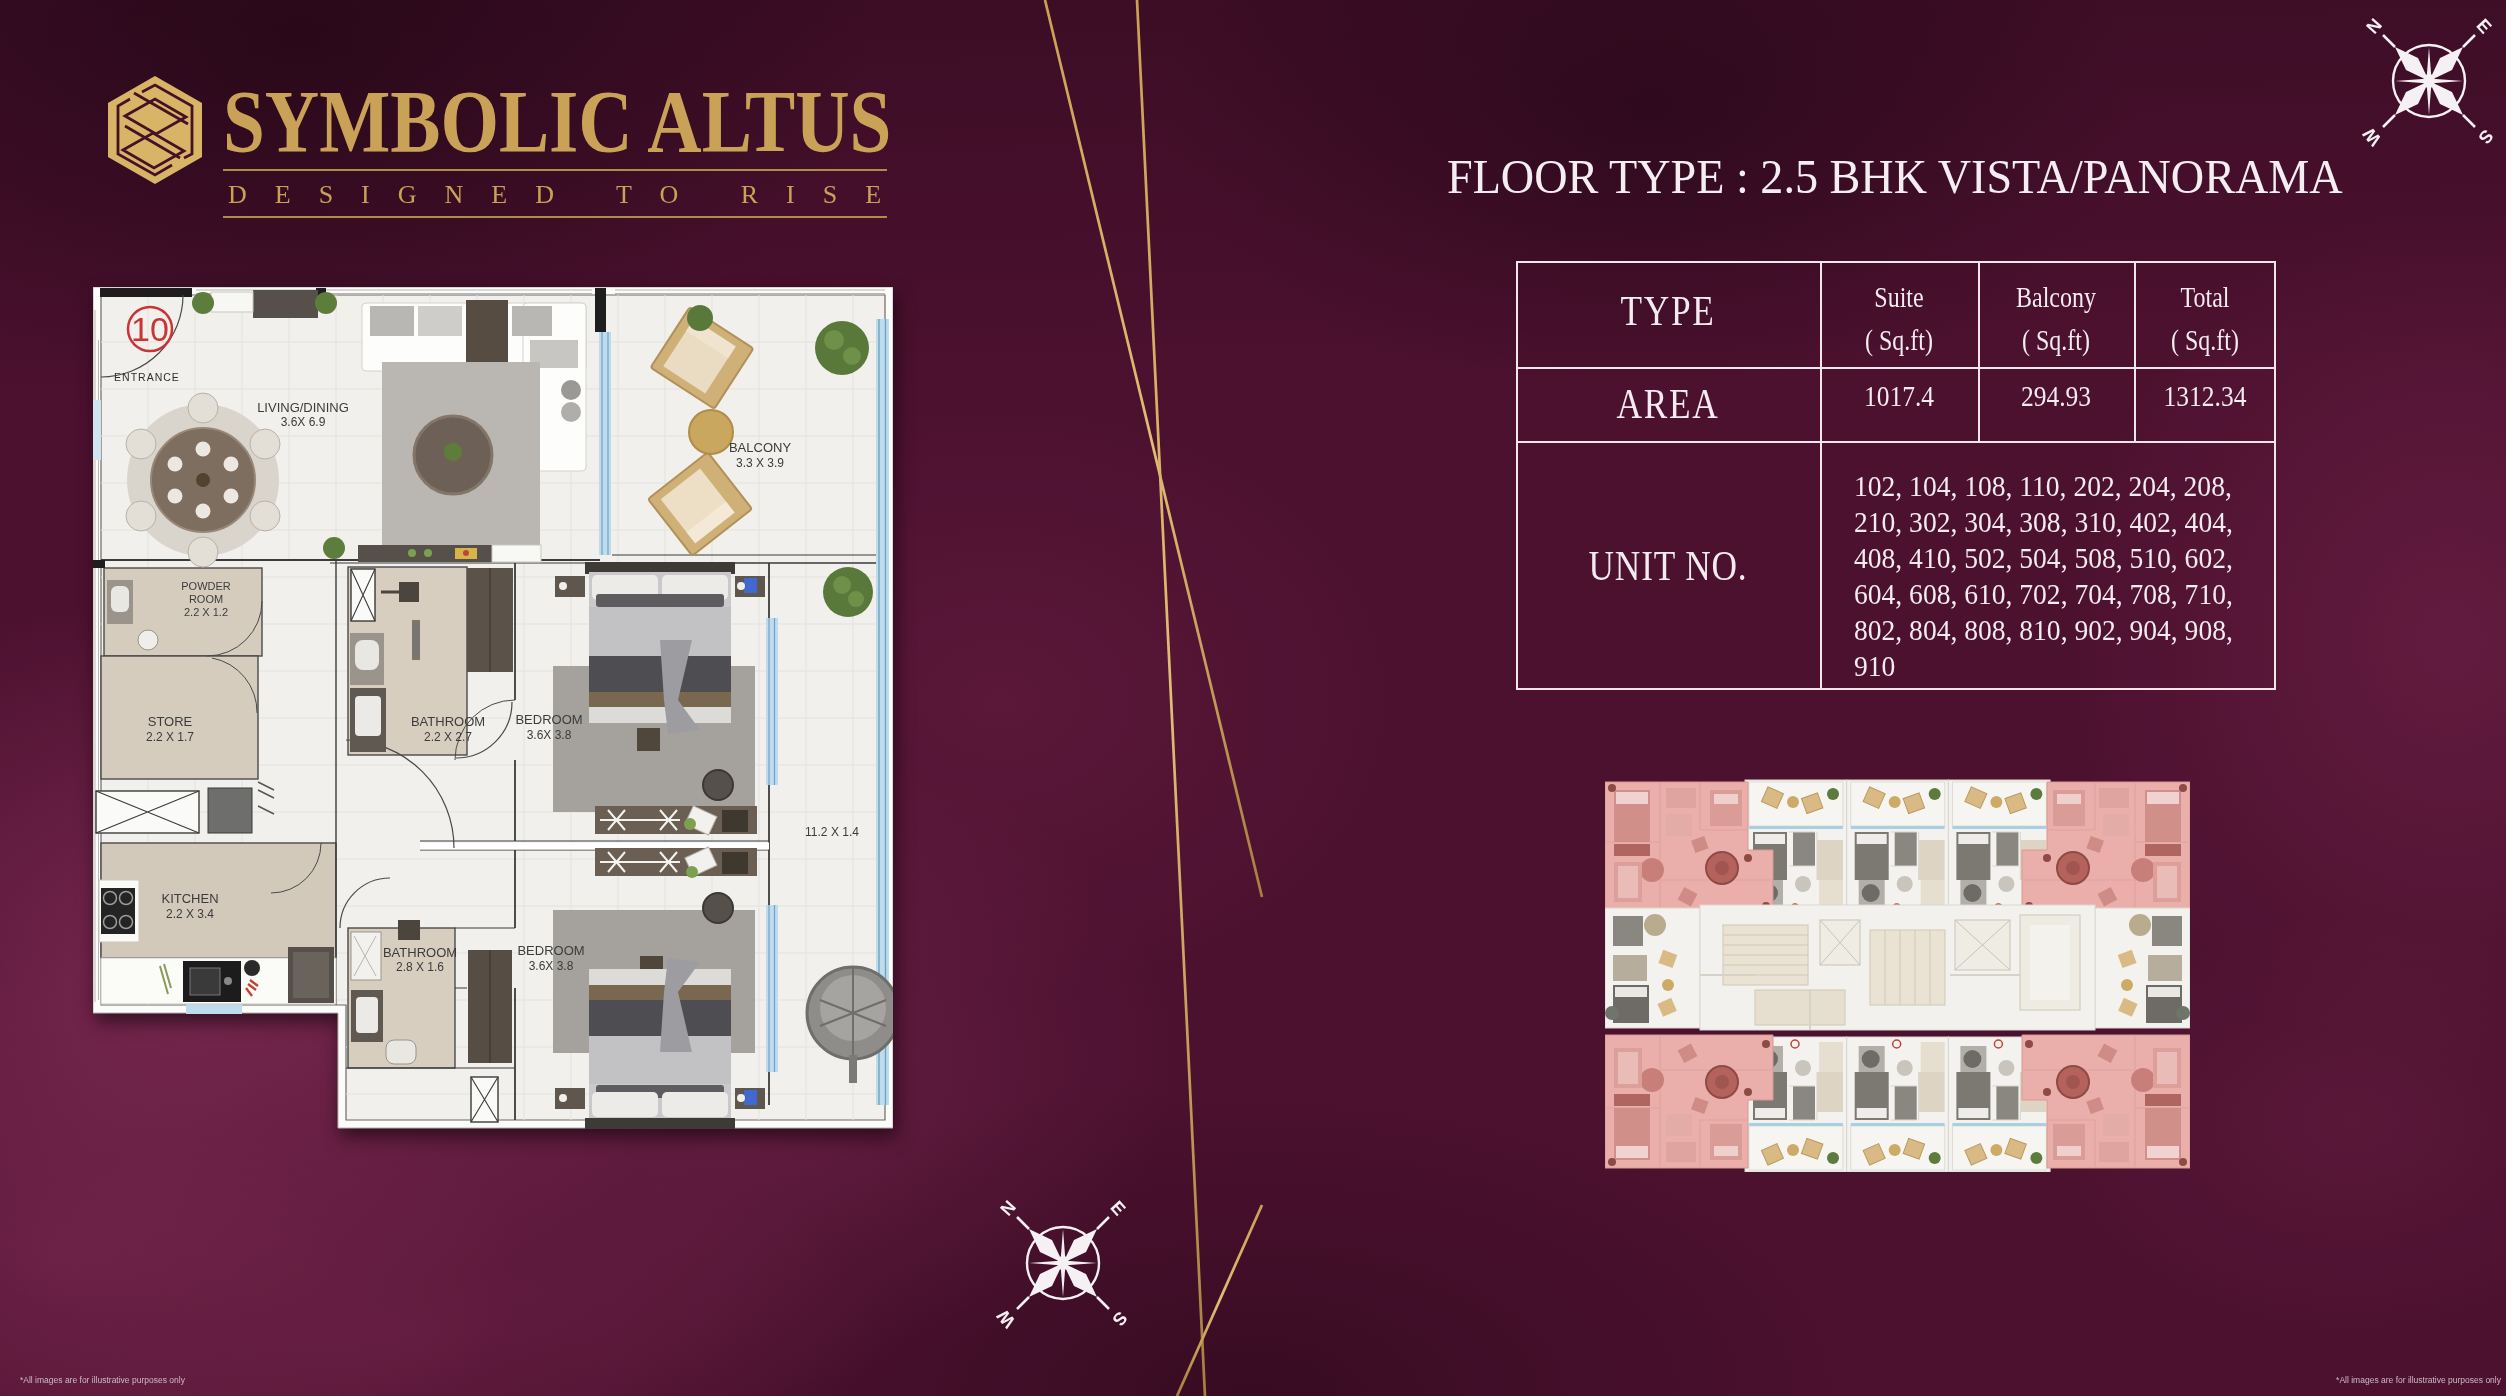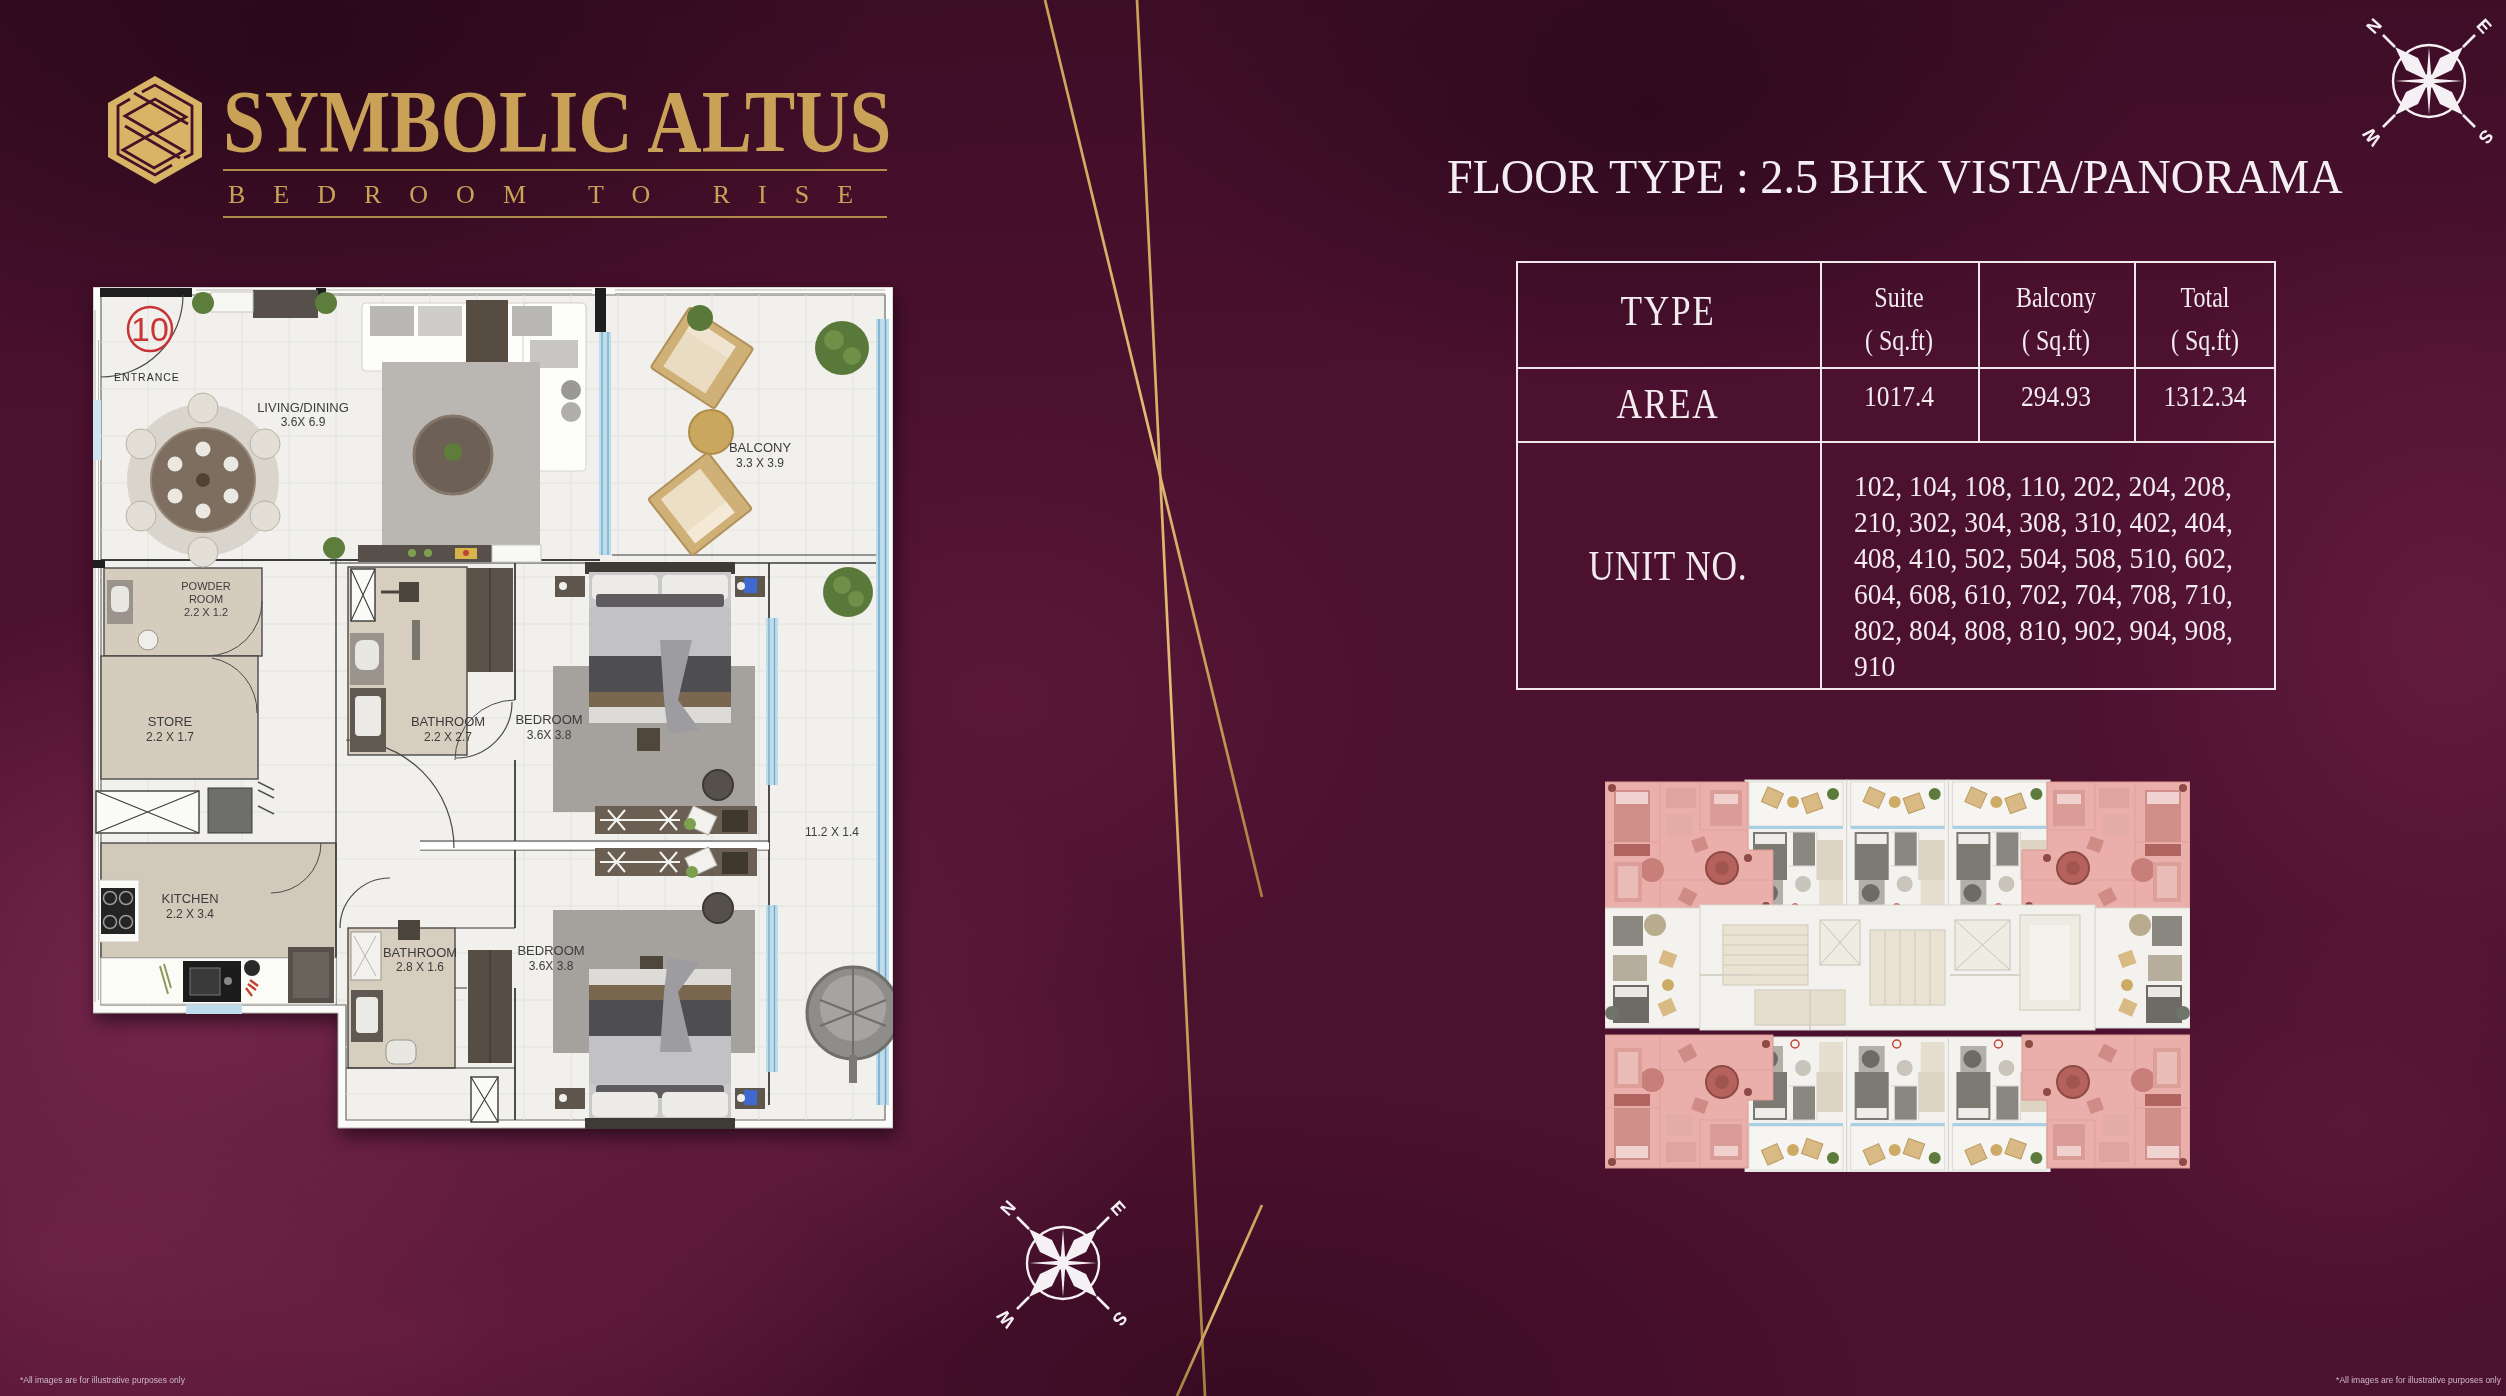--- a/index.html
+++ b/index.html
@@ -44,21 +44,21 @@
     <path d="M32,26 L20,33 L20,81 L57,102 L74,92"></path>
     <path d="M44,19 L57,12 L94,33 L94,81 L86,85"></path>
     <path d="M27,43 L57,26 L88,44 L58,61 Z"></path>
     <path d="M25,77 L55,60 L86,78 L56,95 Z"></path>
     <path d="M36,20 L90,51"></path>
     <path d="M27,53 L82,85"></path>
   </g>
 </svg>
 <div class="abs serif" style="left:223px;top:71px;font-size:88px;font-weight:bold;color:#c9a257;white-space:nowrap;transform:scale(0.855,1);transform-origin:0 0;">SYMBOLIC ALTUS</div>
 <div class="abs" style="left:223px;top:169px;width:664px;height:2px;background:#b08c49"></div>
-<div class="abs serif" style="left:228px;top:180px;font-size:26px;color:#c9a257;letter-spacing:28px;white-space:nowrap">BEDROOM TO RISE</div>
+<div class="abs serif" style="left:228px;top:180px;font-size:26px;color:#c9a257;letter-spacing:28px;white-space:nowrap">DESIGNED TO RISE</div>
 <div class="abs" style="left:223px;top:216px;width:664px;height:2px;background:#b08c49"></div>
 
 <div class="abs serif" style="left:1447px;top:148px;font-size:49px;color:#f4eef2;white-space:nowrap;transform:scale(0.942,1);transform-origin:0 0;">FLOOR TYPE : 2.5 BHK VISTA/PANORAMA</div>
 
 <div class="abs" style="left:1516px;top:261px;width:760px;height:312px;color:#f2ebef;">
   <div class="abs" style="left:0;top:0;width:760px;height:429px;border:2px solid #efe7ec;box-sizing:border-box;"></div>
   <div class="abs" style="left:304px;top:0;width:2px;height:429px;background:#efe7ec"></div>
   <div class="abs" style="left:462px;top:0;width:2px;height:106px;background:#efe7ec"></div>
   <div class="abs" style="left:618px;top:0;width:2px;height:106px;background:#efe7ec"></div>
   <div class="abs" style="left:462px;top:106px;width:2px;height:74px;background:#efe7ec"></div>

